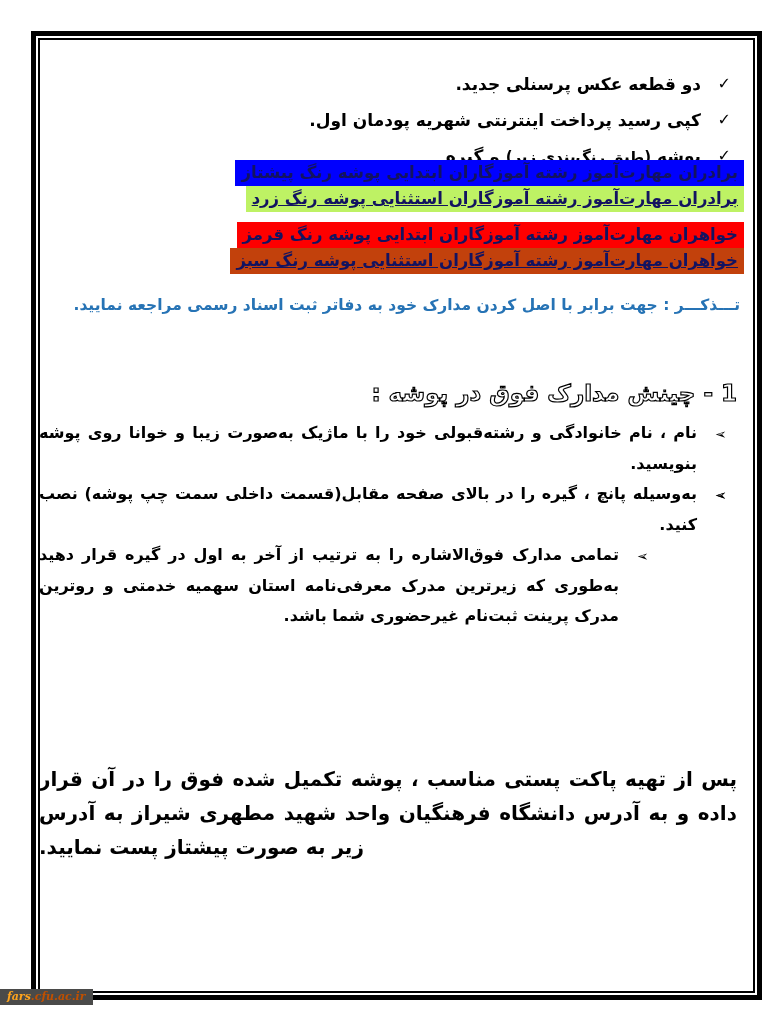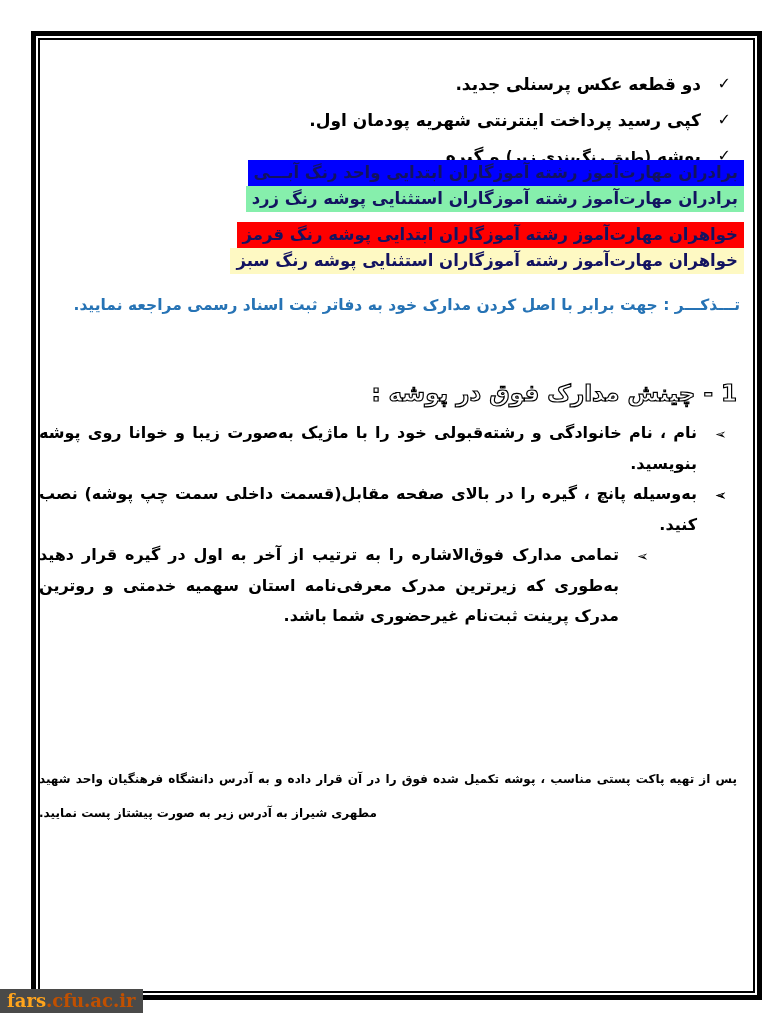--- a/index.html
+++ b/index.html
@@ -52,49 +52,49 @@
   .bullet .arrow-icon{
     position:absolute;right:10px;top:1px;display:inline-block;
     transform:scaleX(-1);font-size:14px;font-weight:normal;
   }
   .bullet.indented{padding-right:118px;}
   .bullet.indented .arrow-icon{right:88px;}
   
   .para{
     position:absolute;top:762px;right:40px;width:698px;
     text-align:justify;text-align-last:left;
-    font-size:12px;font-weight:bold;color:#000;line-height:34px;
+    font-size:20px;font-weight:bold;color:#000;line-height:34px;
   }
   
   .watermark{
     position:absolute;left:0;top:989px;padding:1px 7px 2px 7px;
-    font-family:"DejaVu Serif",serif;font-weight:bold;
-    font-size:18px;direction:ltr;z-index:5;
+    font-family:"DejaVu Serif",serif;font-style:italic;font-weight:bold;
+    font-size:11px;direction:ltr;z-index:5;
   }
 </style>
 </head>
 <body>
 
 <div class="page">
 
   <div class="frame">
     <div class="frame-inner"></div>
   </div>
 
   <div class="checklist" id="checklist">
       <div class="check-item"><span class="check-icon">✓</span>دو قطعه عکس پرسنلی جدید.</div>
       <div class="check-item"><span class="check-icon">✓</span>کپی رسید پرداخت اینترنتی شهریه پودمان اول.</div>
       <div class="check-item"><span class="check-icon">✓</span>پوشه <span class="small-note">(طبق رنگ‌بندی زیر)</span> و گیره</div>
     </div>
 
   <div class="bars" id="bars">
-      <div class="bar" style="background: rgb(0, 0, 254); color: rgb(19, 19, 96);">برادران مهارت‌آموز رشته آموزگاران ابتدایی واحد رنگ آبـــی</div>
-      <div class="bar" style="background: #86efac; color: rgb(19, 19, 96);">برادران مهارت‌آموز رشته آموزگاران استثنایی پوشه رنگ زرد</div>
+      <div class="bar" style="background: rgb(0, 0, 254); color: rgb(19, 19, 96);">برادران مهارت‌آموز رشته آموزگاران ابتدایی پوشه رنگ پیشتاز</div>
+      <div class="bar" style="background: #bef264; color: rgb(19, 19, 96); text-decoration: underline;">برادران مهارت‌آموز رشته آموزگاران استثنایی پوشه رنگ زرد</div>
       <div class="bar" style="background: rgb(254, 0, 0); color: rgb(19, 19, 96);">خواهران مهارت‌آموز رشته آموزگاران ابتدایی پوشه رنگ قرمز</div>
-      <div class="bar" style="background: #fef9c3; color: rgb(19, 19, 96);">خواهران مهارت‌آموز رشته آموزگاران استثنایی پوشه رنگ سبز</div>
+      <div class="bar" style="background: #c2410c; color: rgb(19, 19, 96); text-decoration: underline;">خواهران مهارت‌آموز رشته آموزگاران استثنایی پوشه رنگ سبز</div>
     </div>
 
   <div class="notice" id="notice" style="color: rgb(38, 115, 181); padding-left: 48px;">تـــذکـــر : جهت برابر با اصل کردن مدارک خود به دفاتر ثبت اسناد رسمی مراجعه نمایید.</div>
 
   <div class="sec-heading h2">1 - چینش مدارک فوق در پوشه :</div>
 
   <div class="bullets" id="bullets">
       <div class="bullet"><span class="arrow-icon">➢</span><span>نام ، نام خانوادگی و رشته‌قبولی خود را با ماژیک به‌صورت زیبا و خوانا روی پوشه بنویسید.</span></div>
       <div class="bullet"><span class="arrow-icon">➢</span></div>
       <div class="bullet"><span class="arrow-icon">➢</span><span>به‌وسیله پانچ ، گیره را در بالای صفحه مقابل(قسمت داخلی سمت چپ پوشه) نصب کنید.</span></div>

